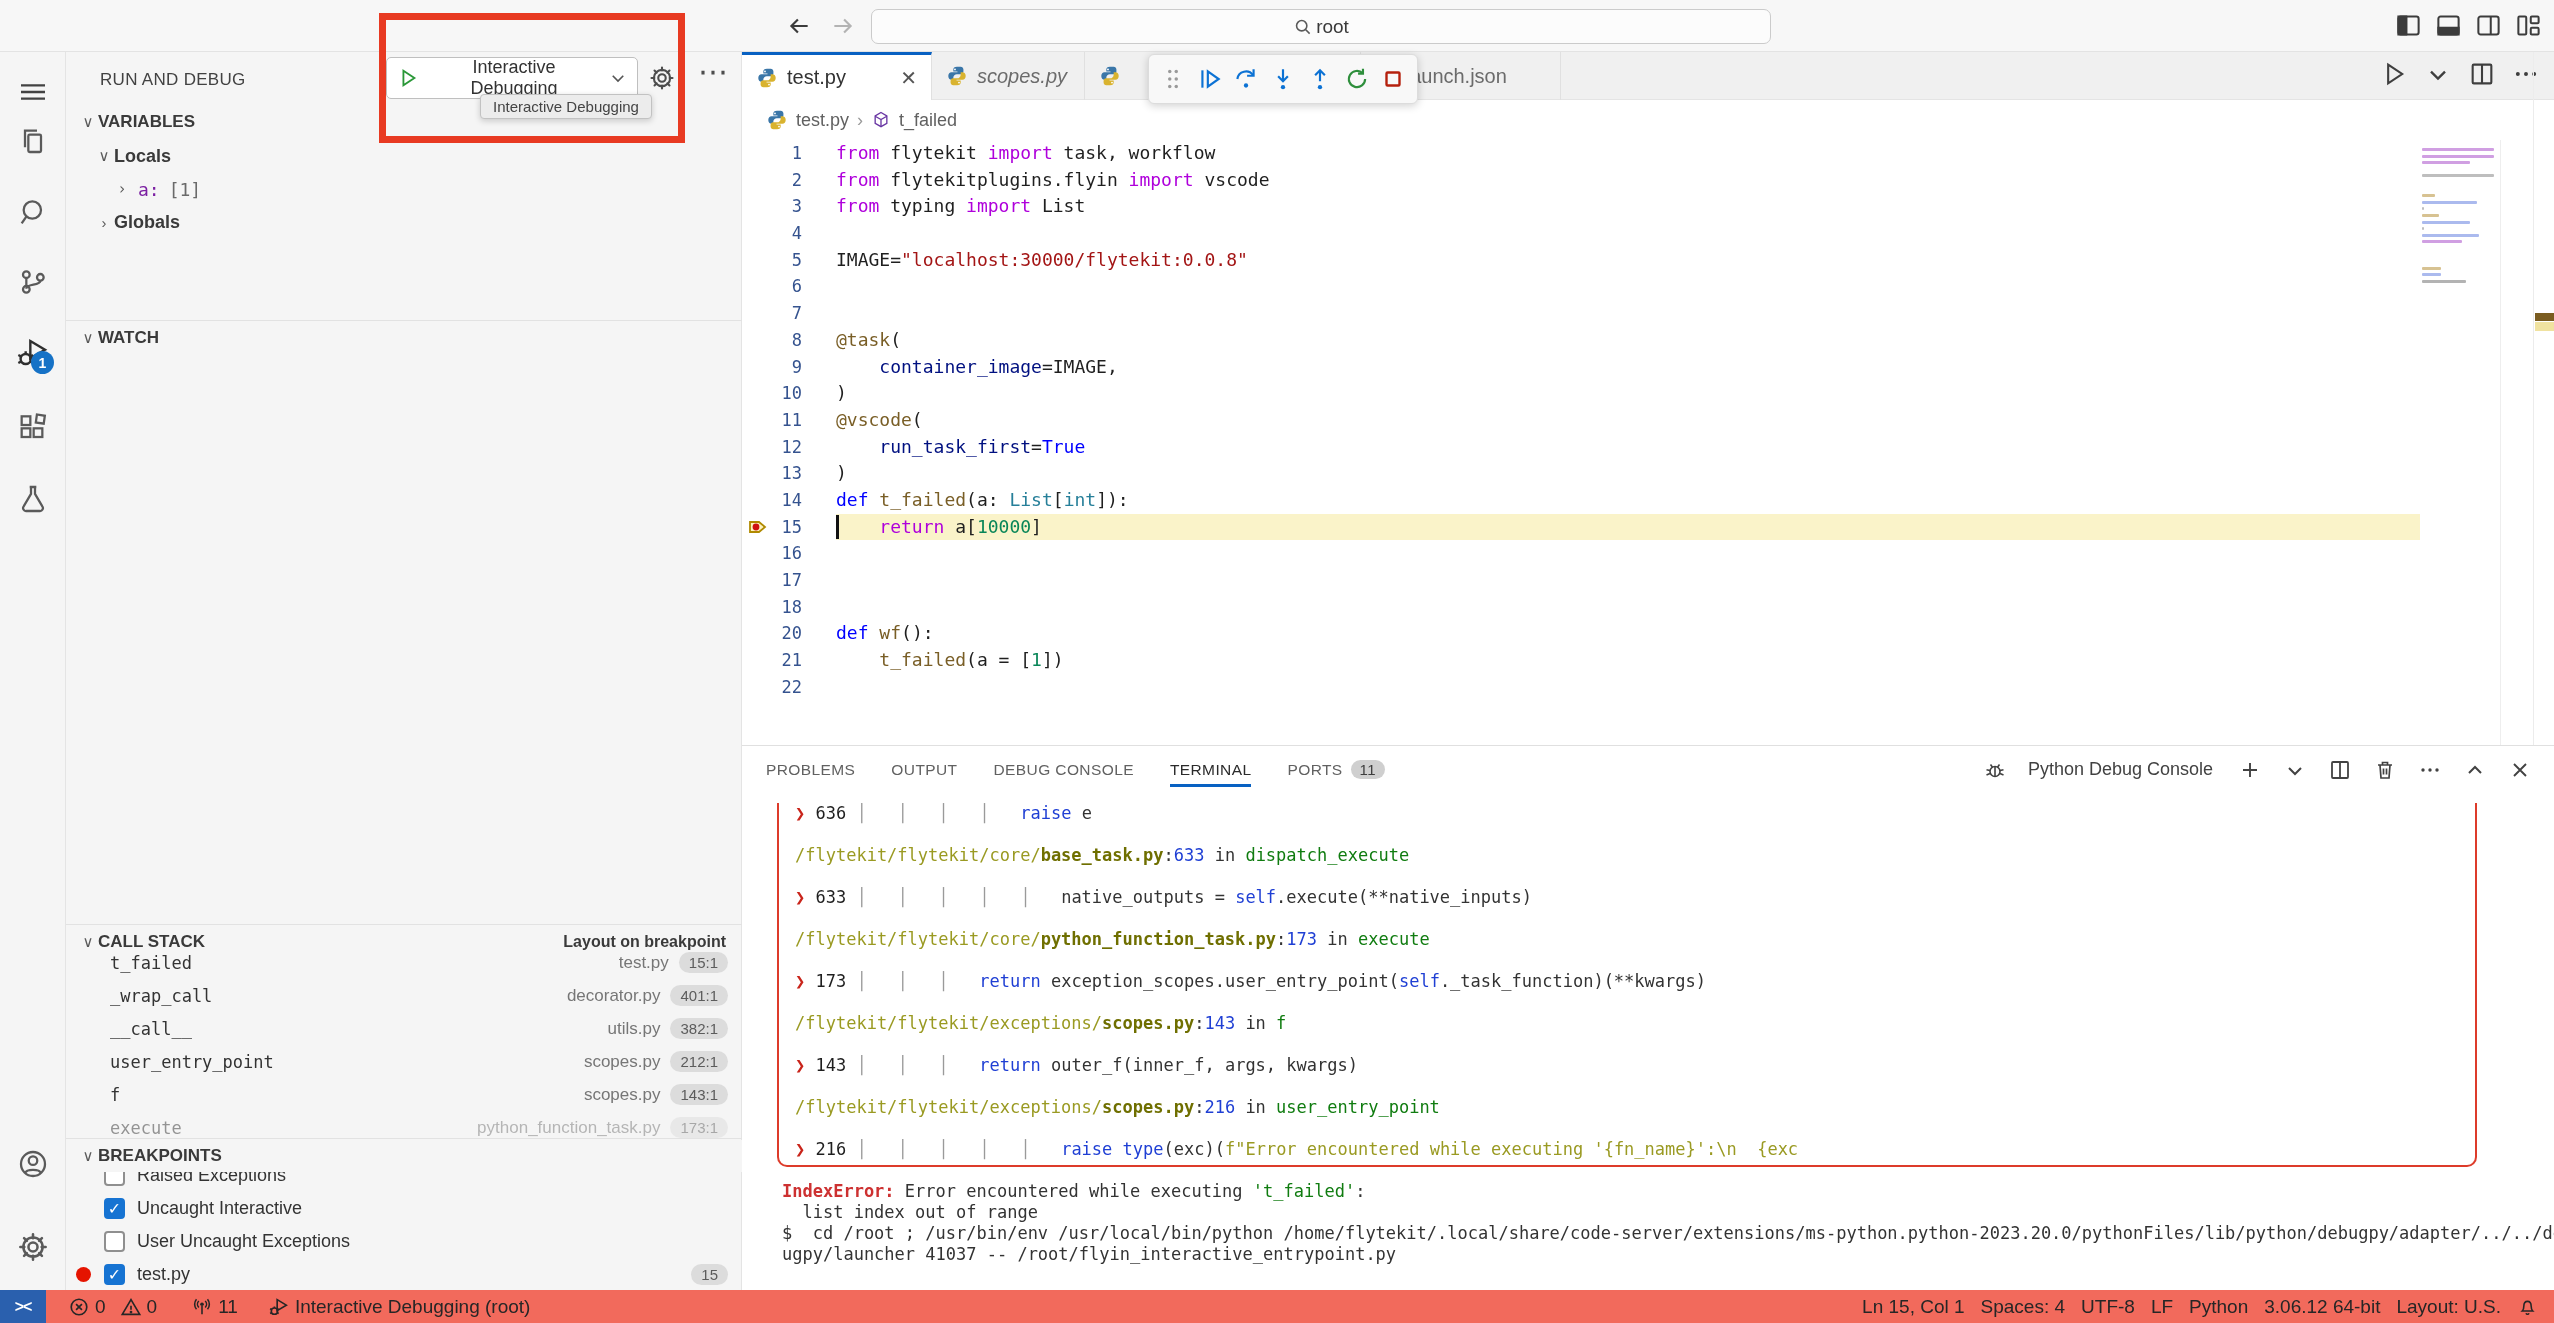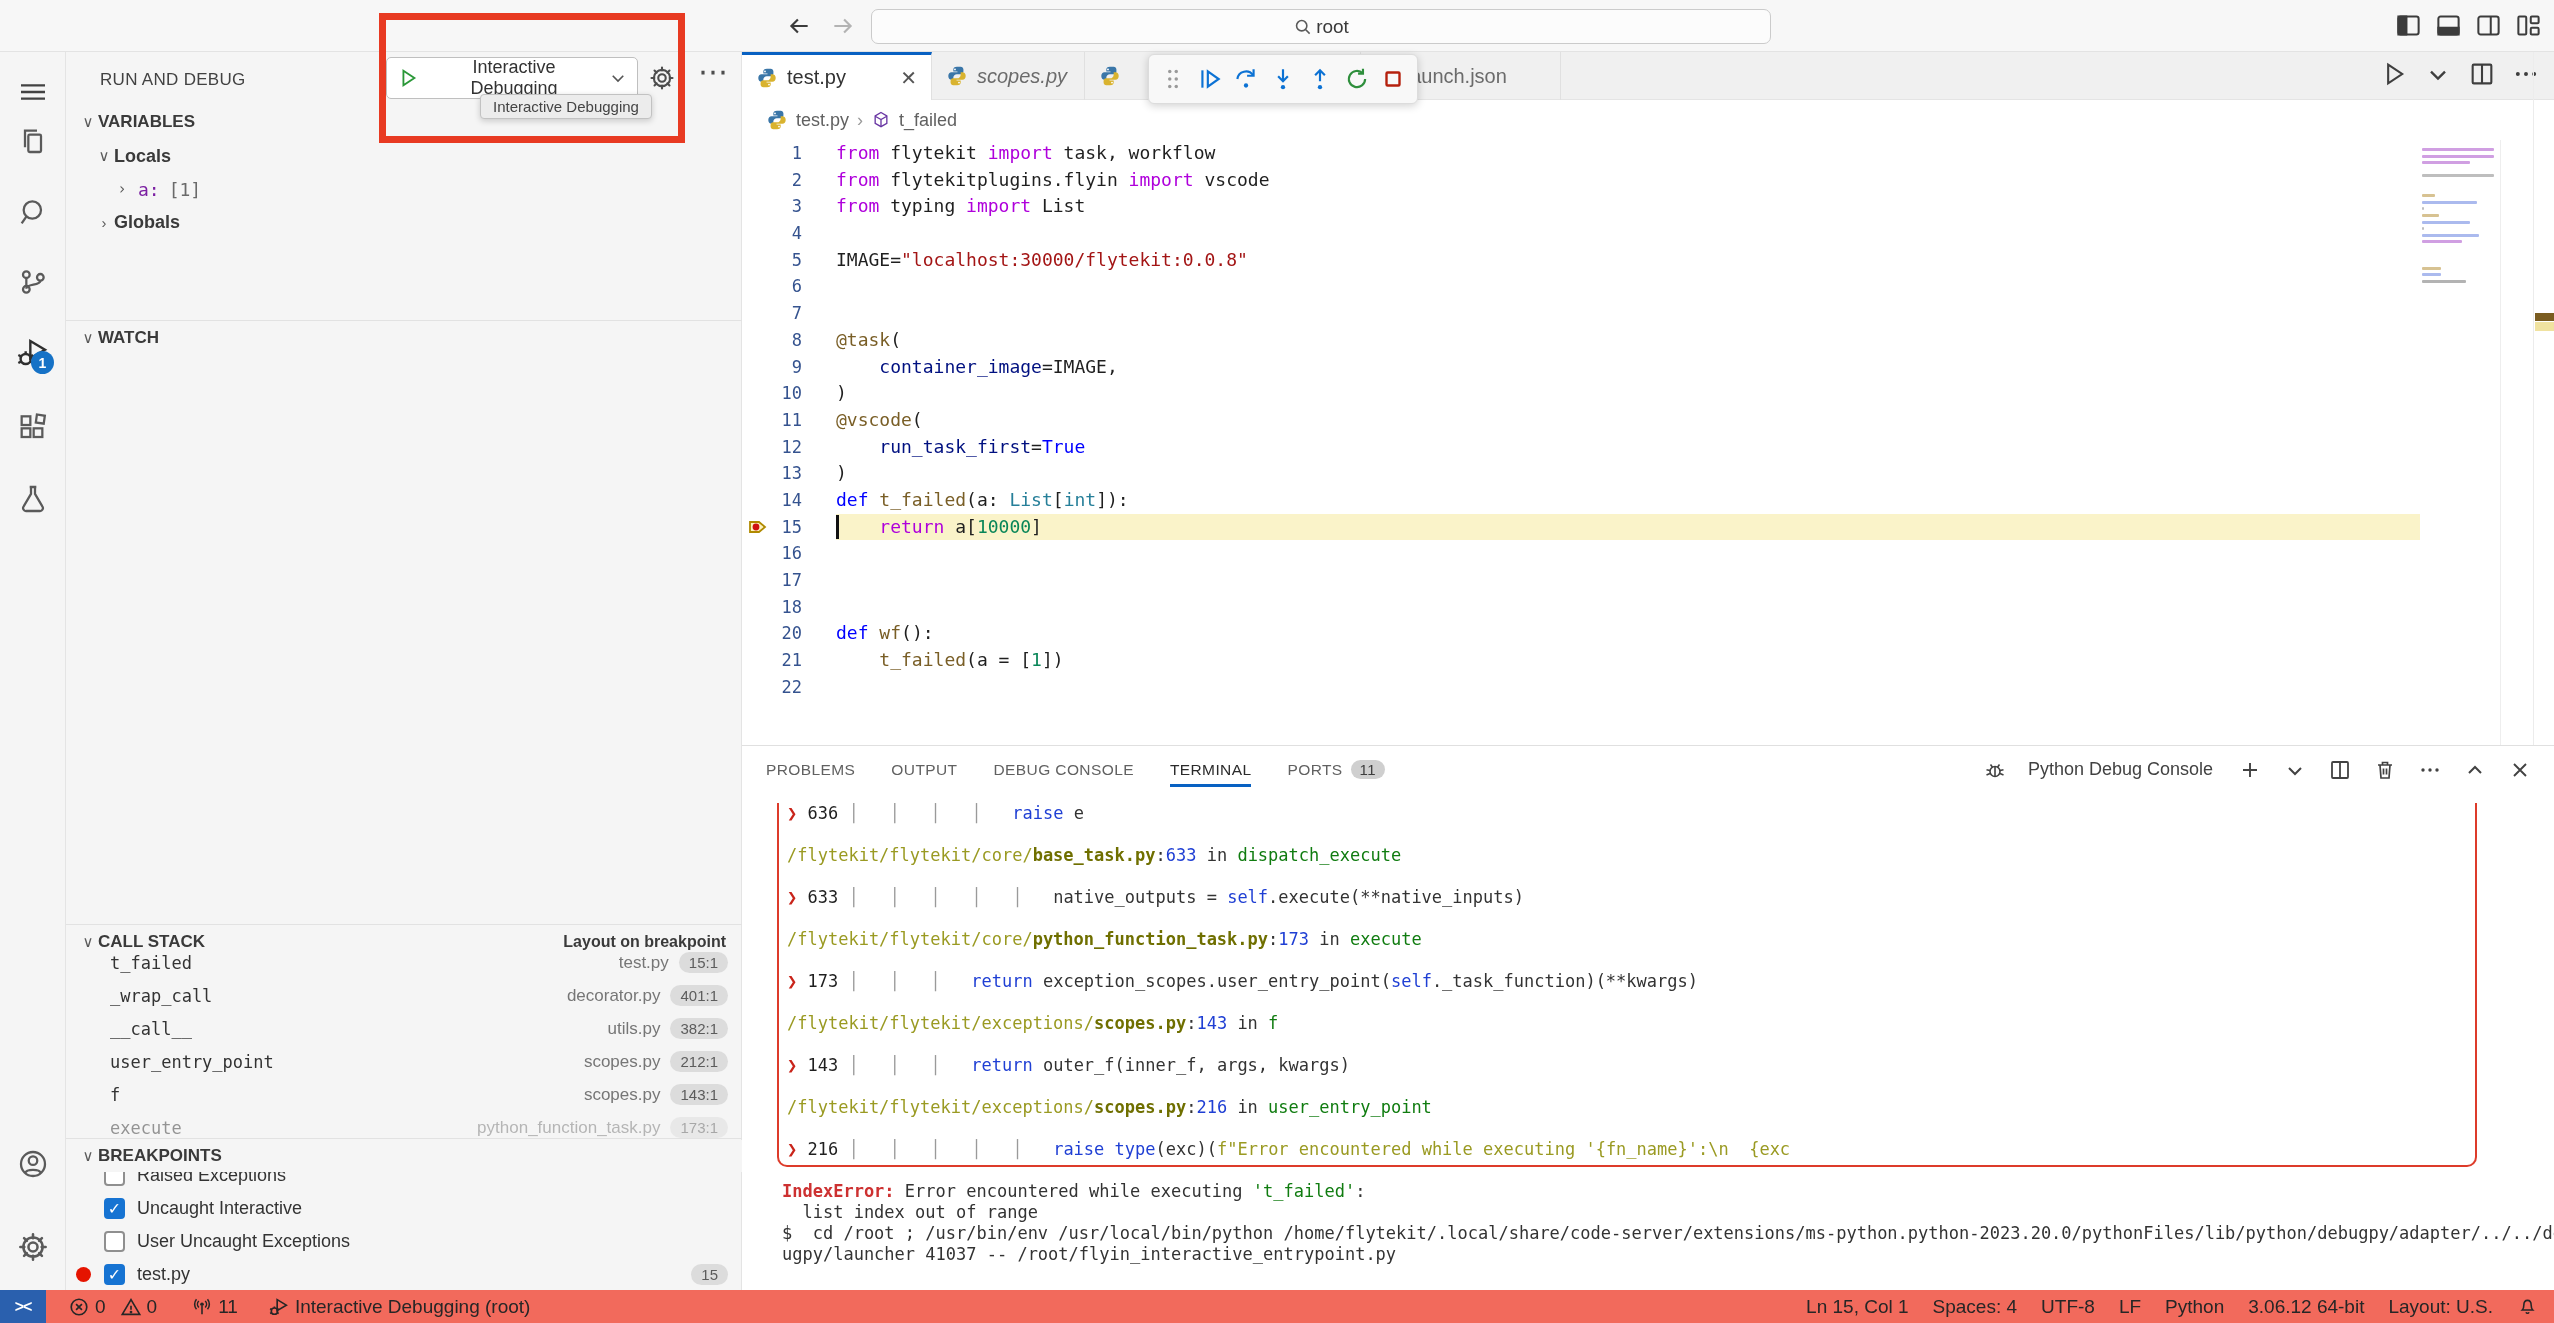--- a/index.html
+++ b/index.html
@@ -114,35 +114,35 @@
   .ptab.active::after { content:""; position:absolute; left:0; right:0; bottom:-8px; height:2.5px; background:#0861c2; }
   .ptab-badge { background:#cfcfcf; color:#3d3d3d; border-radius:11px; padding:1px 9px; font-size:15px; margin-left:8px; }
   #panelright { position:absolute; right:22px; top:0; height:47px; display:flex; align-items:center; gap:21px; }
   #panelright .plabel { font-size:18px; color:#424242; margin-right:4px; }
   #panelright svg { width:24px; height:24px; }
 
   #terminal { position:absolute; left:0; top:47px; width:1812px; height:498px; overflow:hidden;
     font-family:"DejaVu Sans Mono", monospace; font-size:17px; padding-top:10px; }
   .tl { height:21px; line-height:21px; white-space:pre; }
   #tracebox { margin-left:35px; width:1700px; border:2.5px solid #dd3b2a; border-top:none;
-    border-radius:0 0 10px 10px; padding:0 8px 5px 8px; }
+    border-radius:0 0 10px 10px; padding:0 8px 5px 16px; }
   .sg-mark{color:#c9241a;font-weight:bold}.sg-num{color:#1f1f1f}.sg-pipe{color:#9a9a9a}
   .sg-kw{color:#1f3fd4}.sg-plain{color:#333}.sg-dir{color:#9a9a22}.sg-file{color:#6f6f00;font-weight:bold}
   .sg-lnum{color:#1f3fd4}.sg-func{color:#107c10}.sg-fstr{color:#9a9a22}
   .sg-err{color:#cd3131;font-weight:bold}.sg-green{color:#107c10}
   #tail { margin-left:40px; margin-top:14px; }
 
   
   #statusbar { position:absolute; left:0; top:1290px; width:2554px; height:33px; background:#f26a5c;
     display:flex; align-items:center; font-size:19px; color:#262626; }
   #remotebox { width:46px; height:33px; background:#2a60ae; color:#fff; font-weight:bold;
     display:flex; align-items:center; justify-content:center; font-size:16px; letter-spacing:-1px; }
   .sitem { display:flex; align-items:center; gap:5px; margin-left:22px; }
   .sitem svg { width:22px; height:22px; }
-  #sright { margin-left:auto; display:flex; align-items:center; gap:24px; padding-right:16px; }
+  #sright { margin-left:auto; display:flex; align-items:flex-end; gap:16px; padding-right:16px; }
   svg { display:block; }
 </style>
 </head>
 <body>
 
 <div id="titlebar">
   <span class="navarrow" style="left:786px">
     <svg viewBox="0 0 24 24" fill="none" stroke="#3c3c3c" stroke-width="2">
         <path d="M20 12H5M11 6l-6 6 6 6"></path>
       </svg>

